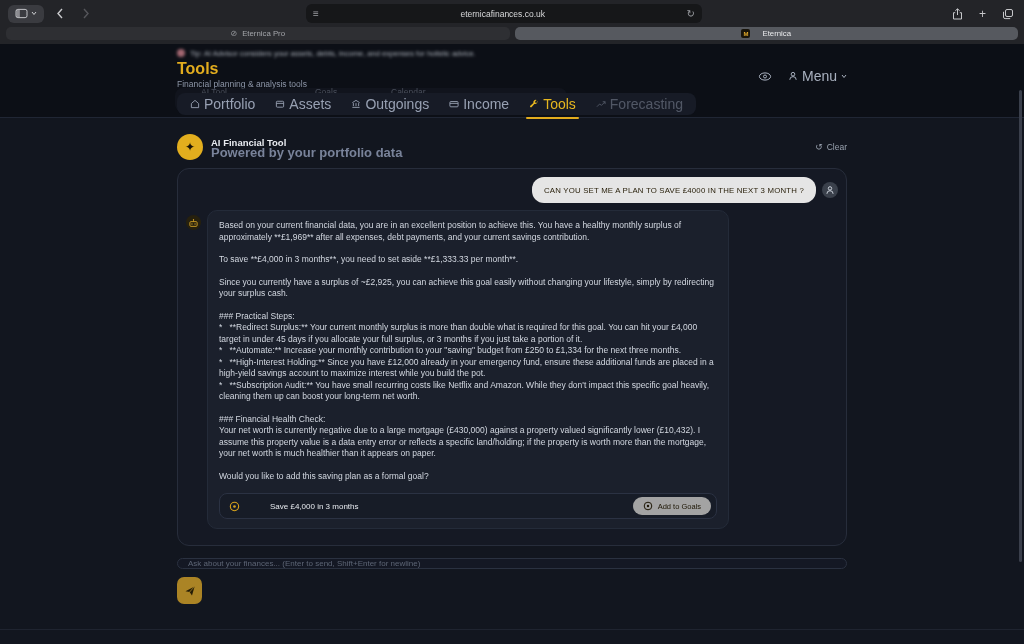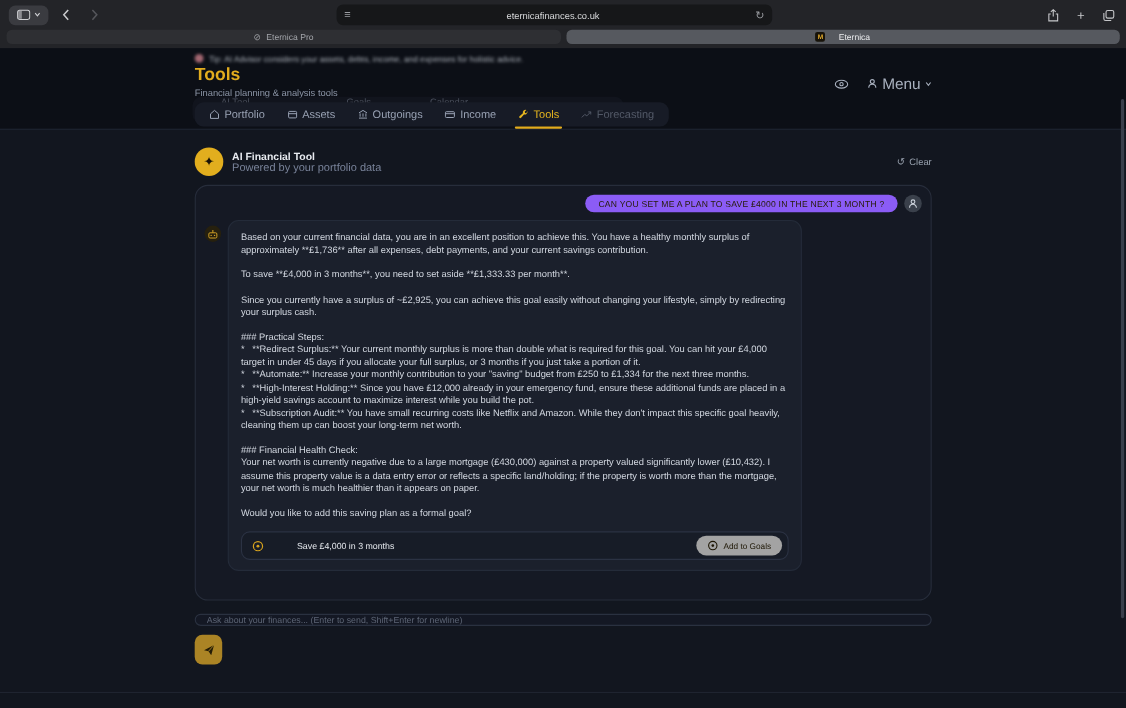--- a/index.html
+++ b/index.html
@@ -45,42 +45,42 @@
   .page-title { color:#e2ac1e; font-size:16px; font-weight:bold; line-height:18px; }
   .page-sub { color:#8d96a8; font-size:8.5px; line-height:10px; margin-top:1px; }
   .hdr-right { display:flex; align-items:center; gap:16px; margin-top:8px; color:#a9b1bf; }
   .menu-btn { display:flex; align-items:center; gap:4px; font-size:14px; }
 
   .navwrap { position:relative; margin-top:4px; height:22px; }
   .nav-ghost-box { position:absolute; left:-2px; top:-5px; width:392px; height:24px;
     background:#161a24; opacity:.55; border-radius:8px; }
   .nav { position:relative; display:inline-flex; align-items:center; gap:2px;
     background:#171b26; border-radius:8px; padding:2px 4px; height:22px; }
-  .tab { display:flex; align-items:center; gap:4px; padding:3px 9px; font-size:10px;
+  .tab { display:flex; align-items:center; gap:4px; padding:3px 9px; font-size:14px;
     color:#98a1b3; position:relative; white-space:nowrap; }
   .tab.active { color:#e7b71f; }
   .tab.active::after { content:""; position:absolute; left:6px; right:6px; bottom:-4px;
     height:2px; background:#e2ac1e; border-radius:1px; }
   .tab.faded { opacity:.45; }
   .ghost-label { position:absolute; top:-6px; font-size:8.5px; color:#9aa3b5; opacity:.4; white-space:nowrap;text-decoration:underline; }
 
   
   .chat-head { display:flex; justify-content:space-between; align-items:center; margin-top:16px; }
   .chat-head-left { display:flex; align-items:center; gap:8px; }
   .ai-badge { width:26px; height:26px; border-radius:50%; background:#e2ae1e; color:#191307;
     display:flex; align-items:center; justify-content:center; font-size:12px; }
   .chat-title { color:#e9ecf1; font-size:9.5px; font-weight:bold; line-height:11px; }
-  .chat-sub { color:#79839a; font-size:10px; line-height:9px; }
+  .chat-sub { color:#79839a; font-size:13px; line-height:9px;font-weight:bold; }
   .clear-btn { display:flex; align-items:center; gap:4px; color:#99a2af; font-size:8.5px; }
   .reset-ic { font-size:9px; }
 
   .chat-card { margin-top:8px; height:378px; background:#151924; border:1px solid #272d3b;
     border-radius:12px; padding:8px; overflow:hidden; }
   .user-row { display:flex; justify-content:flex-end; align-items:center; gap:6px; }
-  .user-bubble { background:#8b5cf6; color:#241b05; border-radius:12px; height:16px;
+  .user-bubble { background:#e5e5e5; color:#241b05; border-radius:12px; height:26px;
     display:flex; align-items:center; padding:0 12px; font-size:7.8px; font-weight:500; letter-spacing:.2px; }
   .avatar { width:16px; height:16px; border-radius:50%; background:#3a404b; color:#ccd2db;
     display:flex; align-items:center; justify-content:center; flex:0 0 auto; }
   .asst-row { display:flex; align-items:flex-start; gap:6px; margin-top:7px; }
   .bot-badge { width:15px; height:15px; border-radius:50%; background:#26200e; color:#cf9f26;
     display:flex; align-items:center; justify-content:center; margin-top:5px; flex:0 0 auto; }
   .asst-bubble { background:#1b202c; border:1px solid #242b39; border-radius:10px;
     padding:9px 11px; width:522px; }
   .msg-block { color:#d3d8e1; font-size:8.5px; line-height:11.5px; white-space:pre-wrap;
     margin-bottom:11px; }
@@ -270,21 +270,21 @@
             <rect x="2" y="4" width="8" height="5.2" rx="1.2" fill="none" stroke="currentColor" stroke-width="1"></rect>
             <path d="M6 2.4 V4" stroke="currentColor" stroke-width="1"></path>
             <circle cx="6" cy="1.9" r="0.7" fill="currentColor"></circle>
             <circle cx="4.3" cy="6.6" r="0.7" fill="currentColor"></circle>
             <circle cx="7.7" cy="6.6" r="0.7" fill="currentColor"></circle>
           </svg>
         </div>
         <div class="asst-bubble">
           <div>
 
-          <p class="msg-block">Based on your current financial data, you are in an excellent position to achieve this. You have a healthy monthly surplus of approximately **£1,736** after all expenses, debt payments, and your current savings contribution.</p>
+          <p class="msg-block">Based on your current financial data, you are in an excellent position to achieve this. You have a healthy monthly surplus of approximately **£1,969** after all expenses, debt payments, and your current savings contribution.</p>
               <p class="msg-block">To save **£4,000 in 3 months**, you need to set aside **£1,333.33 per month**.</p>
               <p class="msg-block">Since you currently have a surplus of ~£2,925, you can achieve this goal easily without changing your lifestyle, simply by redirecting your surplus cash.</p>
               <p class="msg-block">### Practical Steps:
 *   **Redirect Surplus:** Your current monthly surplus is more than double what is required for this goal. You can hit your £4,000 target in under 45 days if you allocate your full surplus, or 3 months if you just take a portion of it.
 *   **Automate:** Increase your monthly contribution to your "saving" budget from £250 to £1,334 for the next three months.
 *   **High-Interest Holding:** Since you have £12,000 already in your emergency fund, ensure these additional funds are placed in a high-yield savings account to maximize interest while you build the pot.
 *   **Subscription Audit:** You have small recurring costs like Netflix and Amazon. While they don't impact this specific goal heavily, cleaning them up can boost your long-term net worth.</p>
               <p class="msg-block">### Financial Health Check:
 Your net worth is currently negative due to a large mortgage (£430,000) against a property valued significantly lower (£10,432). I assume this property value is a data entry error or reflects a specific land/holding; if the property is worth more than the mortgage, your net worth is much healthier than it appears on paper.</p>
               <p class="msg-block">Would you like to add this saving plan as a formal goal?</p>

